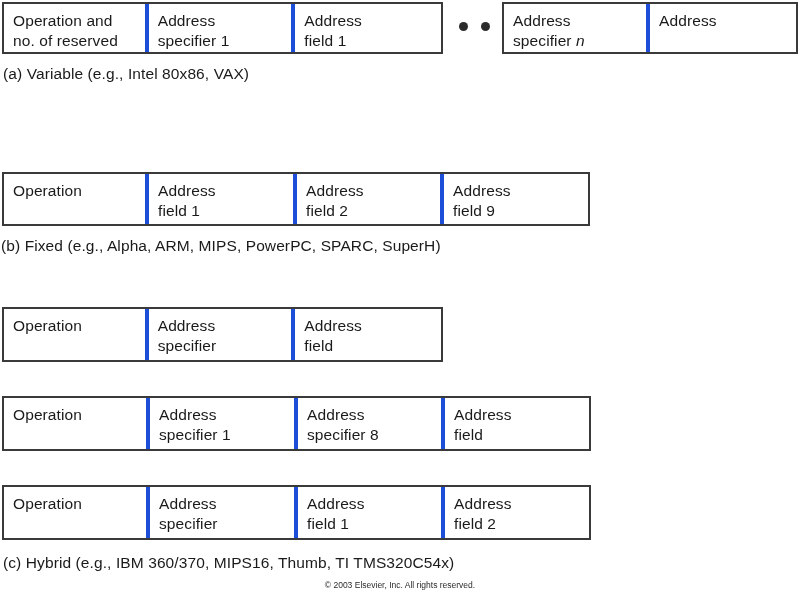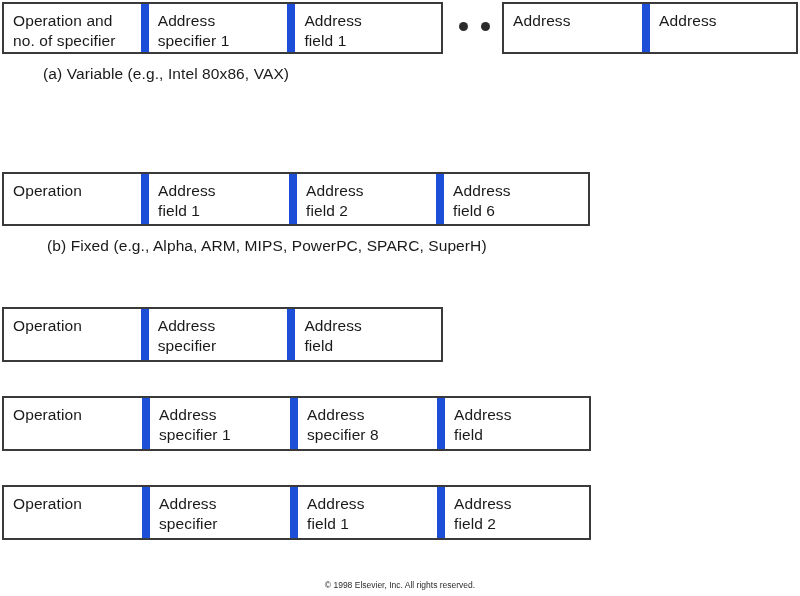--- a/index.html
+++ b/index.html
@@ -26,21 +26,21 @@
   
   .fmt-group {
     position: absolute;
     display: flex;
     box-sizing: border-box;
     border: 2px solid #3a3a3a;
     background: #ffffff;
   }
   .cell {
     box-sizing: border-box;
-    border-right: 8px solid #1d4ed8;
+    border-right: 4px solid #1d4ed8;
     padding: 7px 0 0 9px;
     display: block;
     background: #ffffff;
   }
   .cell:last-child { border-right: none; }
 
   .cell .line {
     display: block;
     font-size: 15.5px;
     line-height: 20px;
@@ -67,21 +67,20 @@
   }
 
   
   .caption {
     position: absolute;
     font-size: 15.5px;
     line-height: 20px;
     white-space: nowrap;
     color: #1a1a1a;
     letter-spacing: 0.1px;
-    margin-left: 40px;
   }
 
   .copyright {
     position: absolute;
     font-size: 8.5px;
     line-height: 11px;
     color: #2b2b2b;
     white-space: nowrap;
     text-align: center;
     width: 100%;
@@ -89,41 +88,42 @@
   }
 </style>
 </head>
 <body>
 
 <div class="canvas">
 
   <div class="fmt-group" style="left:2px; top:2px; width:441px; height:52px;">
     <div class="cell" style="width:146px;">
       <span class="line">Operation and</span>
-      <span class="line">no. of specifier</span>
+      <span class="line">no. of reserved</span>
     </div>
     <div class="cell" style="width:148px;">
       <span class="line">Address</span>
       <span class="line">specifier 1</span>
     </div>
     <div class="cell" style="width:147px;">
       <span class="line">Address</span>
       <span class="line">field 1</span>
     </div>
   </div>
 
   <div class="dots" style="left:459px; top:22px;">
     <span></span>
     <span></span>
     <span></span>
   </div>
 
   <div class="fmt-group" style="left:502px; top:2px; width:296px; height:52px;">
     <div class="cell" style="width:148px;">
       <span class="line">Address</span>
+      <span class="line"><span>specifier </span><span class="ital">n</span></span>
     </div>
     <div class="cell" style="width:148px;">
       <span class="line">Address</span>
     </div>
   </div>
 
   <div class="caption" style="left:3px; top:64px;">(a) Variable (e.g., Intel 80x86, VAX)</div>
 
   <div class="fmt-group" style="left:2px; top:172px; width:588px; height:54px;">
     <div class="cell" style="width:146px;">
@@ -133,25 +133,25 @@
     <div class="cell" style="width:149px;">
       <span class="line">Address</span>
       <span class="line">field 1</span>
     </div>
     <div class="cell" style="width:148px;">
       <span class="line">Address</span>
       <span class="line">field 2</span>
     </div>
     <div class="cell" style="width:145px;">
       <span class="line">Address</span>
-      <span class="line">field 6</span>
-    </div>
-  </div>
-
-  <div class="caption" style="left:7px; top:236px;">(b) Fixed (e.g., Alpha, ARM, MIPS, PowerPC, SPARC, SuperH)</div>
+      <span class="line">field 9</span>
+    </div>
+  </div>
+
+  <div class="caption" style="left:1px; top:236px;">(b) Fixed (e.g., Alpha, ARM, MIPS, PowerPC, SPARC, SuperH)</div>
 
   <div class="fmt-group" style="left:2px; top:307px; width:441px; height:55px;">
     <div class="cell" style="width:146px;">
       <span class="line">Operation</span>
       <span class="line"></span>
     </div>
     <div class="cell" style="width:148px;">
       <span class="line">Address</span>
       <span class="line">specifier</span>
     </div>
@@ -192,16 +192,17 @@
     <div class="cell" style="width:147px;">
       <span class="line">Address</span>
       <span class="line">field 1</span>
     </div>
     <div class="cell" style="width:144px;">
       <span class="line">Address</span>
       <span class="line">field 2</span>
     </div>
   </div>
 
-
-  <div class="copyright" style="top:580px;">© 1998 Elsevier, Inc. All rights reserved.</div>
+  <div class="caption" style="left:3px; top:553px;">(c) Hybrid (e.g., IBM 360/370,  MIPS16, Thumb, TI TMS320C54x)</div>
+
+  <div class="copyright" style="top:580px;">© 2003 Elsevier, Inc. All rights reserved.</div>
 
 </div>
 
 </body></html>

